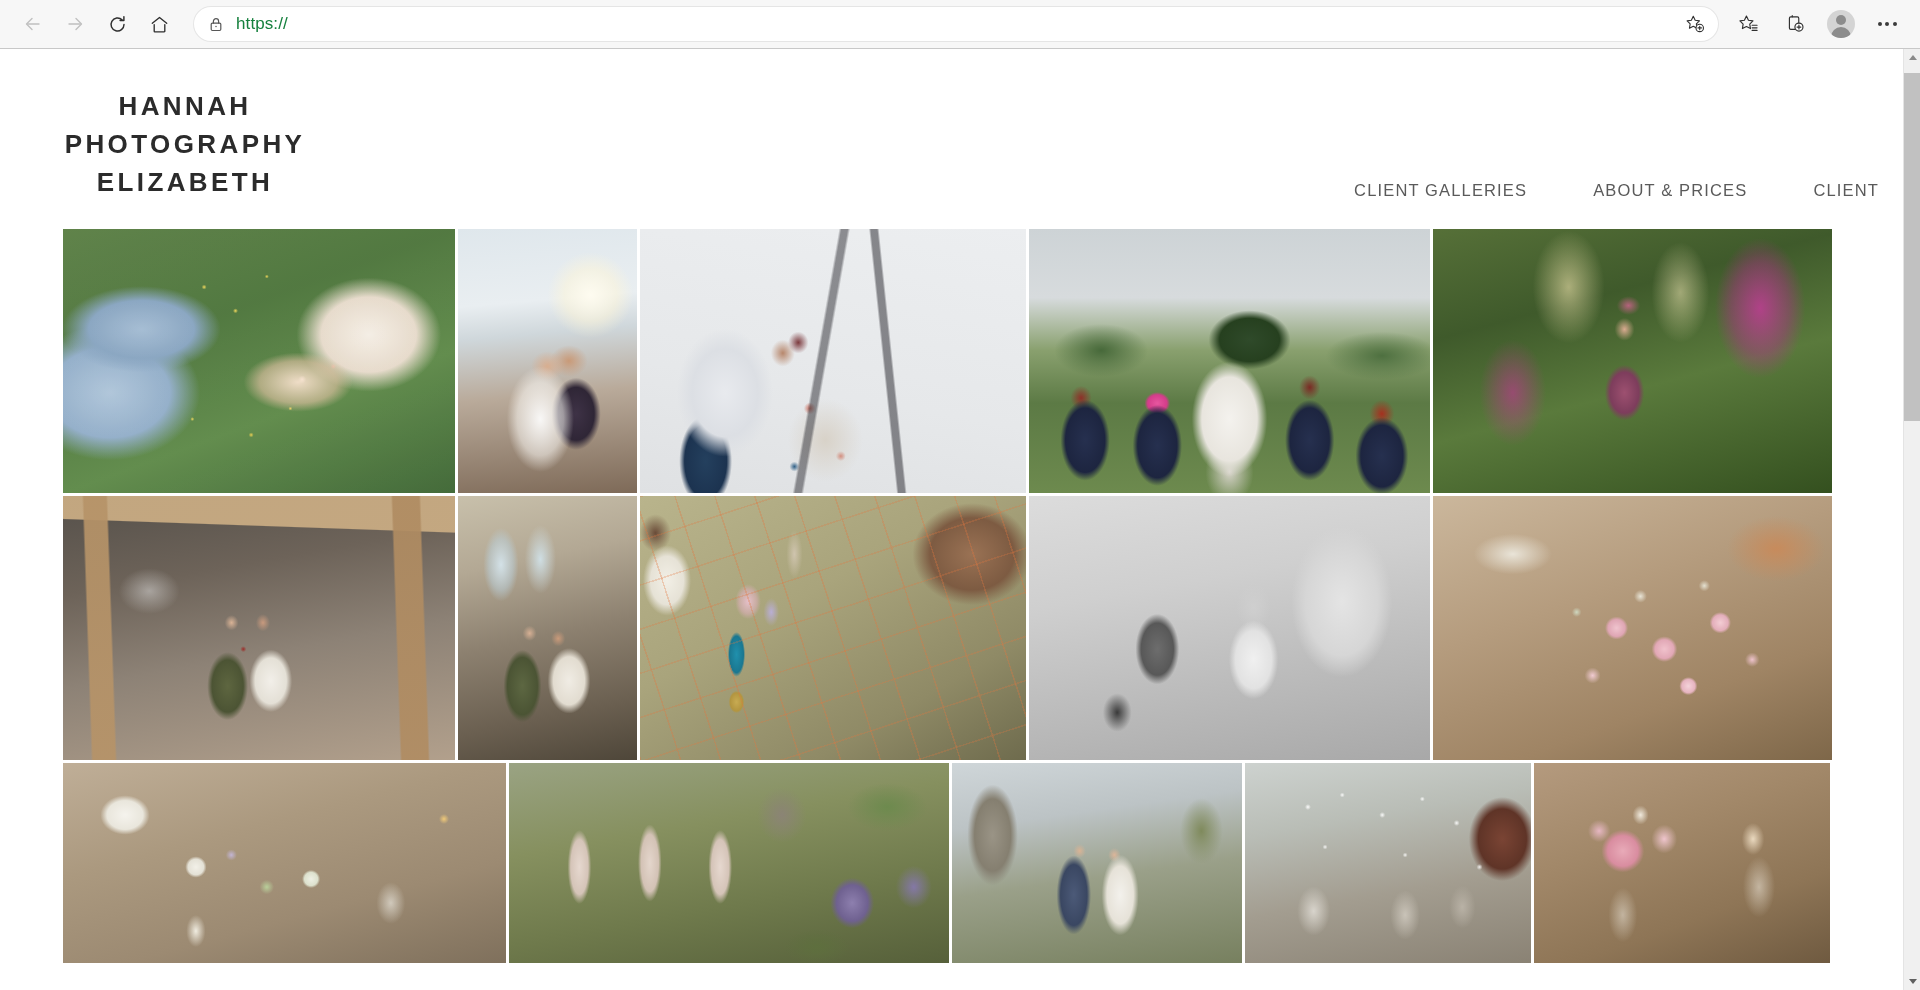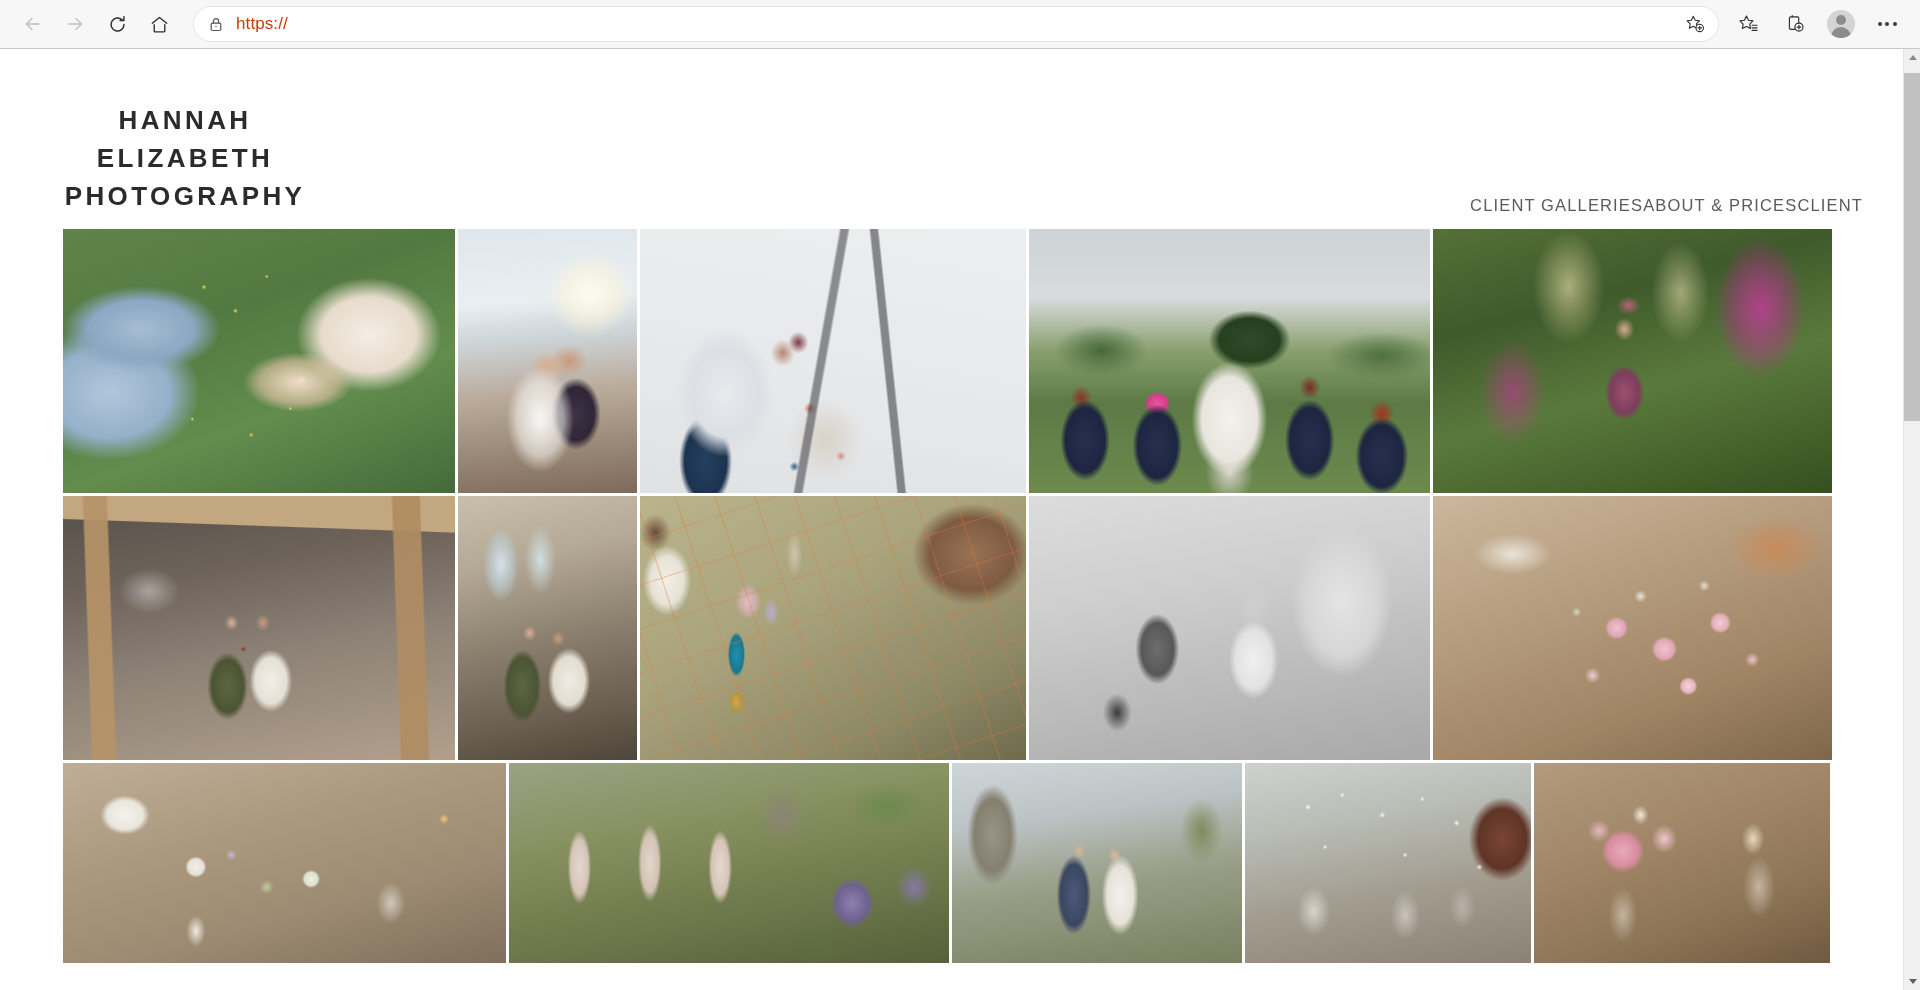--- a/index.html
+++ b/index.html
@@ -43,21 +43,21 @@
   }
   .lock-icon { flex:none; margin-right:12px; display:flex; }
   .url-text {
     flex:1;
     font-size:17px;
     color:#474747;
     letter-spacing:.1px;
     white-space:nowrap; overflow:hidden;
     font-family:"Liberation Sans", sans-serif;
   }
-  .url-text .scheme { color:#c2410c; }
+  .url-text .scheme { color:#15803d; }
   .addr-action {
     width:34px; height:30px;
     display:flex; align-items:center; justify-content:center;
     border-radius:4px; flex:none;
   }
   .toolbar-right { display:flex; align-items:center; gap:4px; }
   .avatar-btn {
     width:42px; height:42px; display:flex; align-items:center; justify-content:center;
   }
   .avatar-circle {
@@ -86,36 +86,37 @@
   }
   .page {
     width:1903px; height:941px;
     position:relative;
     background:#fff;
   }
 
   
   .site-header {
     height:180px;
-    display:flex; align-items:center;
+    display:flex; align-items:flex-start;
     justify-content:space-between;
-    padding:38px 40px 0 40px;
+    padding:38px 24px 0 40px;
   }
   .logo {
     font-size:26px;
     font-weight:700;
     letter-spacing:3.4px;
     color:#2b2b2b;
     line-height:1.47;
     text-align:center;
     width:290px;
   }
   .logo div { white-space:nowrap; }
   .site-nav {
     display:flex; align-items:center;
+    gap:66px;
     margin-top:94px;
   }
   .nav-link {
     font-size:16.5px;
     letter-spacing:1.15px;
     color:#5a5a5a;
     text-decoration:none;
     white-space:nowrap;
     font-weight:400;
   }
@@ -448,22 +449,22 @@
     </div>
   </div>
 </div>
 
 <div class="viewport">
   <div class="page">
 
     <header class="site-header">
       <div class="logo">
         <div>HANNAH</div>
+        <div>PHOTOGRAPHY</div>
         <div>ELIZABETH</div>
-        <div>PHOTOGRAPHY</div>
       </div>
       <nav class="site-nav">
         <a class="nav-link" href="#">CLIENT GALLERIES</a>
         <a class="nav-link" href="#">ABOUT &amp; PRICES</a>
         <a class="nav-link" href="#">CLIENT</a>
       </nav>
     </header>
 
     <section class="gallery">
 

